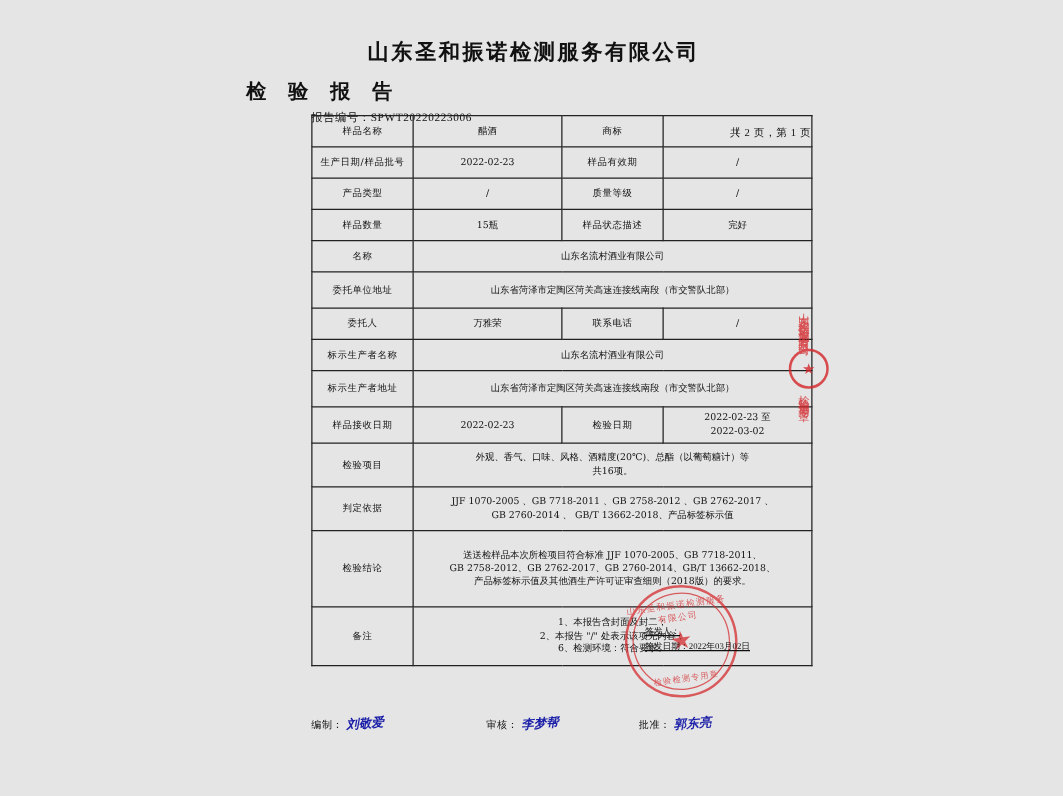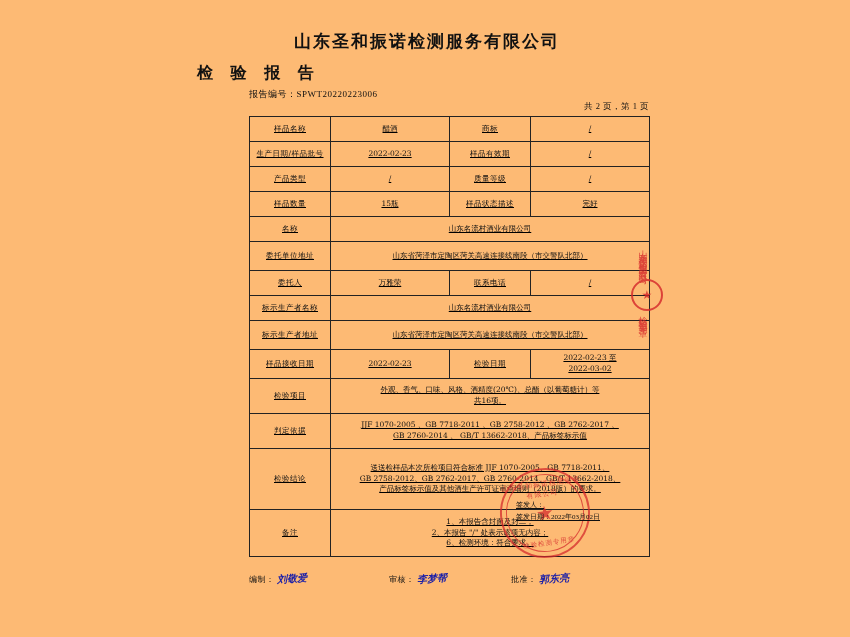--- a/index.html
+++ b/index.html
@@ -12,21 +12,21 @@
     height: 637px;
     position: relative;
     font-family: "Liberation Serif", serif;
     overflow: hidden;
   }
   .page {
     position: absolute;
     left: 0; top: 0;
     width: 850px;
     height: 637px;
-    background: #fdba74;
+    background: #e5e5e5;
   }
   .doc {
     position: absolute;
     left: 197px;
     top: 8px;
     width: 460px;
     height: 615px;
   }
   .title-company {
     text-align: center;
@@ -63,25 +63,24 @@
     position: absolute;
     right: 8px;
     top: 13px;
     font-size: 8.5px;
     letter-spacing: 0.5px;
     text-align: center;
   }
   table.report {
     position: absolute;
     left: 52px;
-    top: 108px;
+    top: 84px;
     width: 380px;
     border-collapse: collapse;
     table-layout: fixed;
-    text-decoration: underline;
   }
   table.report td {
     border: 1px solid #222;
     font-size: 7.5px;
     color: #111;
     text-align: center;
     vertical-align: middle;
     padding: 2px 2px;
     line-height: 1.45;
     font-family: "DejaVu Serif", serif;

